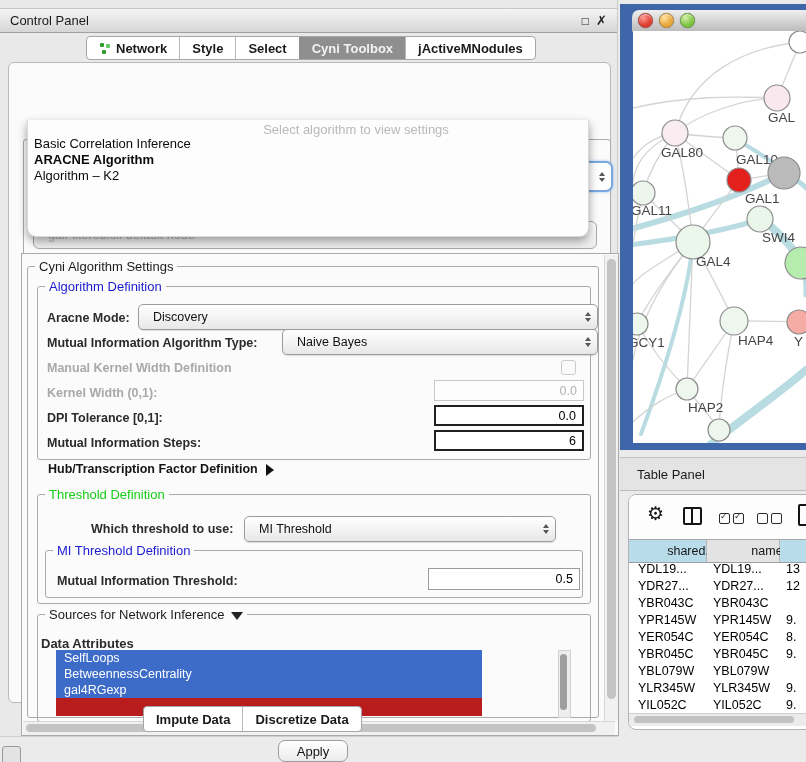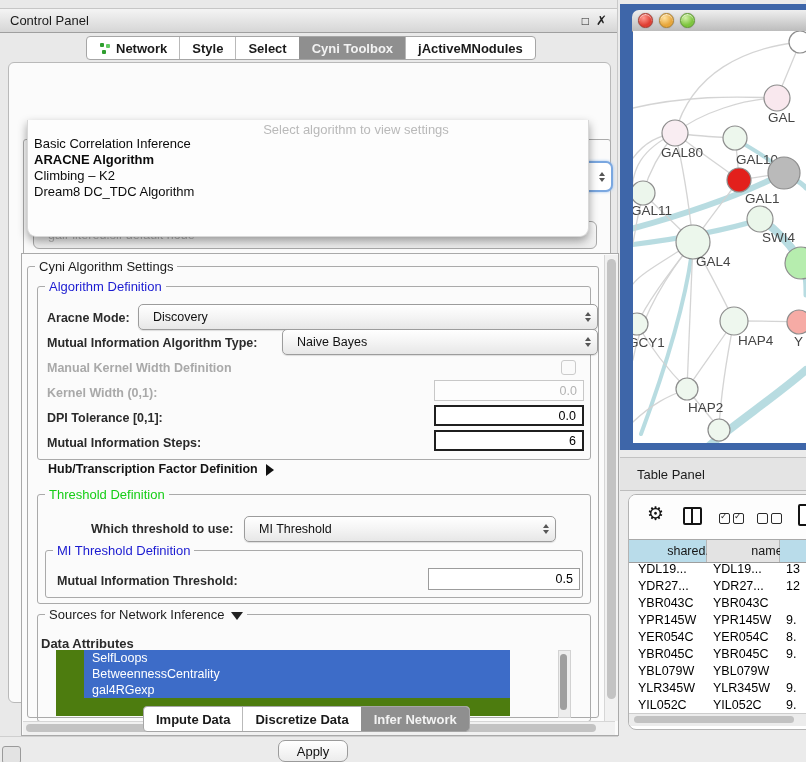--- a/index.html
+++ b/index.html
@@ -52,21 +52,21 @@
   .tri-up{width:0;height:0;border-left:3.5px solid transparent;border-right:3.5px solid transparent;border-bottom:4.5px solid #565656;}
   .tri-dn{width:0;height:0;border-left:3.5px solid transparent;border-right:3.5px solid transparent;border-top:4.5px solid #565656;}
   .field{position:absolute;background:#fff;border:2px solid #1f1f1f;display:flex;align-items:center;justify-content:flex-end;
     padding-right:6px;font-size:12.5px;color:#000;}
   .field.thin{border:1px solid #9c9c9c;}
   .field.dis{border:1px solid #c8c8c8;color:#b3b3b3;background:#fdfdfd;}
   .checkbox{position:absolute;width:13px;height:13px;border:1px solid #cbcbcb;border-radius:3px;background:#fafafa;}
   .tri-right{display:inline-block;width:0;height:0;border-top:6px solid transparent;border-bottom:6px solid transparent;border-left:8px solid #111;margin-left:8px;vertical-align:middle;}
   .tri-down-lg{display:inline-block;width:0;height:0;border-left:6px solid transparent;border-right:6px solid transparent;border-top:8px solid #222;margin-left:6px;vertical-align:middle;}
   
-  #attrList{left:46px;top:586px;width:426px;height:66px;background:#4d7c0f;overflow:hidden;padding-left:28px;}
+  #attrList{left:46px;top:586px;width:426px;height:66px;background:#b91c1c;overflow:hidden;}
   .attr-item{height:16px;line-height:16px;font-size:12.5px;color:#fff;padding-left:8px;}
   #attrScroll{left:548px;top:586px;width:11px;height:66px;background:#ededed;border:1px solid #d2d2d2;}
   #attrThumb{left:1px;top:3px;width:7px;height:56px;background:#9e9e9e;border-radius:4px;}
   
   #vScroll{left:594px;top:191px;width:13px;height:466px;background:#f1f1f1;border-left:1px solid #d6d6d6;}
   #vThumb{left:2px;top:4px;width:9px;height:440px;background:#c3c3c3;border-radius:5px;}
   #hScroll{left:1px;top:467px;width:592px;height:13px;background:#f1f1f1;border-top:1px solid #d6d6d6;}
   #hThumb{left:3px;top:2px;width:570px;height:8px;background:#c3c3c3;border-radius:4px;}
   
   #applyBtn{left:269px;top:677px;width:68px;height:20px;border:1px solid #9b9b9b;border-radius:7px;
@@ -153,22 +153,21 @@
       </div>
       <div class="abs ghost-combo">
         <span>galFiltered.sif default node</span>
       </div>
 
       <div id="ddOverlay" class="abs">
         <div id="ddPlaceholder">Select algorithm to view settings</div>
         <div id="ddItems">
             <div class="dd-item">Basic Correlation Inference</div>
             <div class="dd-item bold">ARACNE Algorithm</div>
-            <div class="dd-item">Climbing – K2</div>
-            <div class="dd-item">Dream8 DC_TDC Algorithm</div>
+            <div class="dd-item">Algorithm – K2</div>
           </div>
       </div>
 
       <div id="scrollPane" class="abs">
         <div class="group" style="left:5px;top:12px;width:570px;height:450px;">
           <span class="group-title">Cyni Algorithm Settings</span>
         </div>
 
         <div class="group" style="left:15px;top:32px;width:552px;height:172px;">
           <span class="group-title gt-blue">Algorithm Definition</span>
@@ -249,21 +248,20 @@
       </div>
 
       <div id="applyBtn" class="abs">
         <span>Apply</span>
       </div>
     </div>
 
     <div id="bottomTabs" class="abs">
         <div class="tab">Impute Data</div>
         <div class="tab">Discretize Data</div>
-        <div class="tab sel">Infer Network</div>
       </div>
   </div>
 
   <div id="netFrame" class="abs"></div>
   <div id="netTitlebar" class="abs">
     <span class="light red"></span>
     <span class="light yel"></span>
     <span class="light grn"></span>
   </div>
   <svg id="netSvg" class="abs" viewBox="633 31 173 412">

